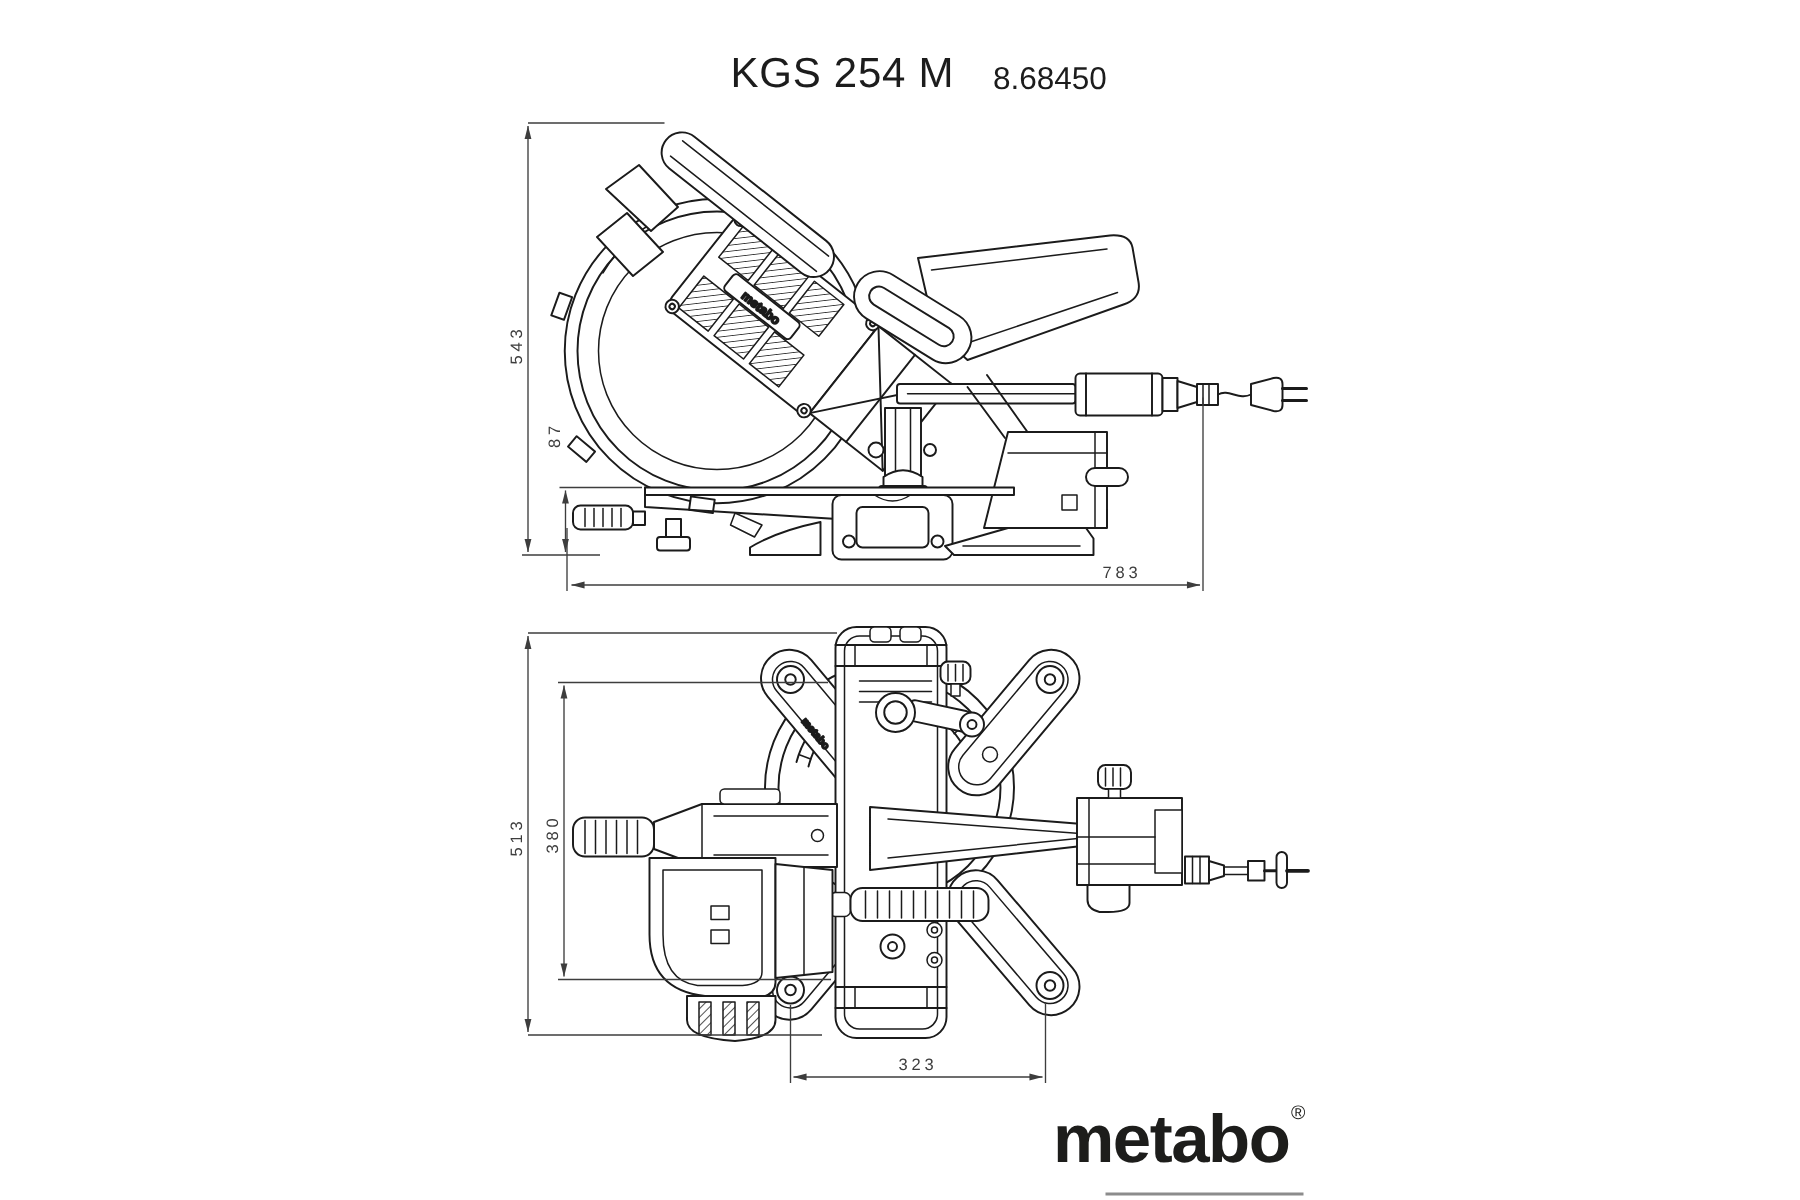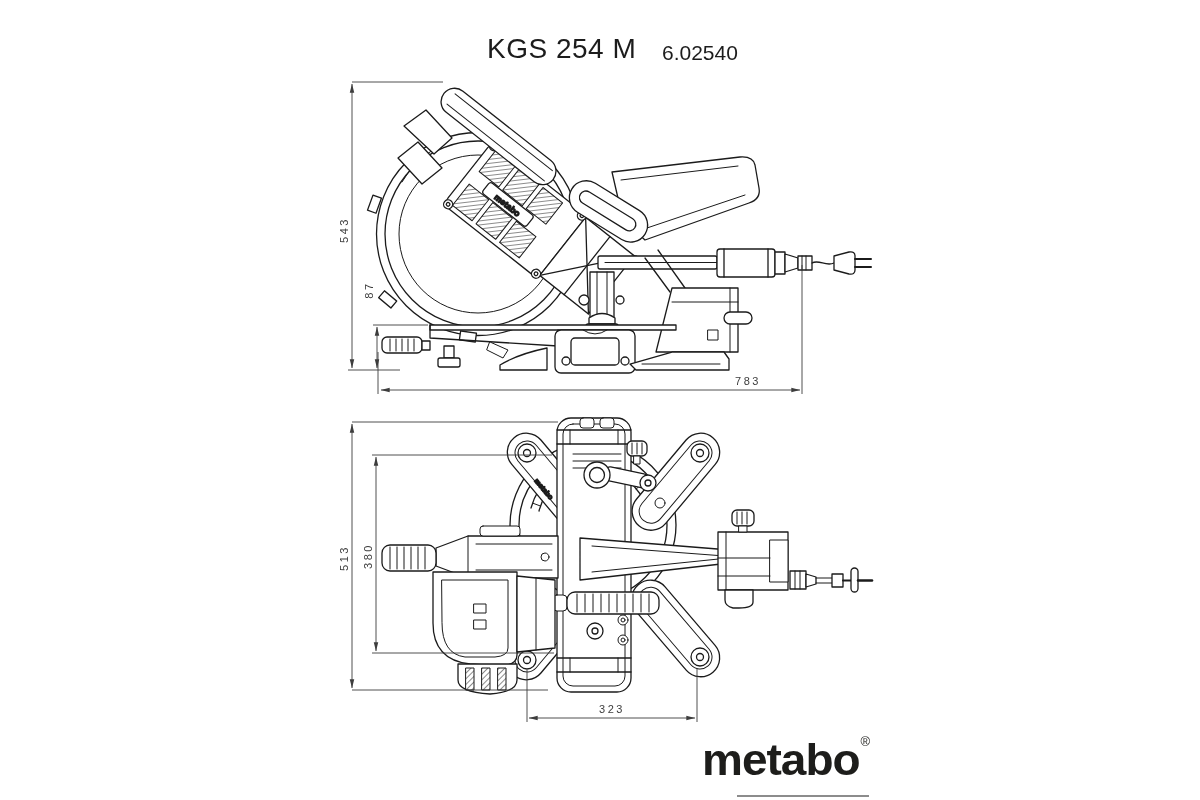--- a/index.html
+++ b/index.html
@@ -32,21 +32,21 @@
     background:#8c8c8c;
   }
   svg text{font-family:"Liberation Sans",sans-serif;}
   .dim-text{fill:#3d3d3d;font-size:11px;letter-spacing:2.5px;}
   .mark-text{fill:#1b1b1b;font-weight:700;}
 </style>
 </head>
 <body>
 
 <div class="model-title">KGS 254 M</div>
-<div class="article-no">6.02540</div>
+<div class="article-no">8.68450</div>
 
 <svg id="side-view" class="drawing" width="560" height="345" viewBox="0 0 560 345">
   <defs>
     <marker id="arr" viewBox="0 0 10 6" refX="9.3" refY="3" markerWidth="11" markerHeight="6.6" orient="auto-start-reverse">
       <path d="M0.5,0.7 L9.5,3 L0.5,5.3 z" fill="#3d3d3d"></path>
     </marker>
     <pattern id="hatch" width="4" height="4" patternUnits="userSpaceOnUse" patternTransform="rotate(45)">
       <line x1="0" y1="0" x2="0" y2="4" stroke="#2b2b2b" stroke-width="1.1"></line>
     </pattern>
   </defs>

